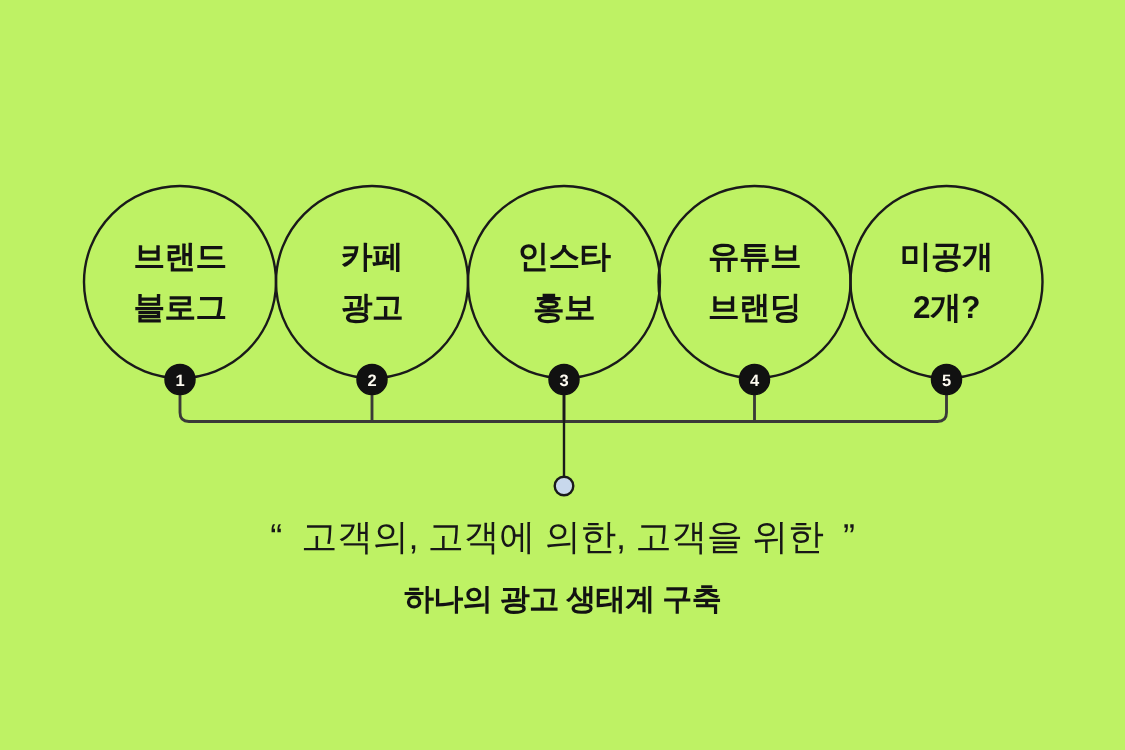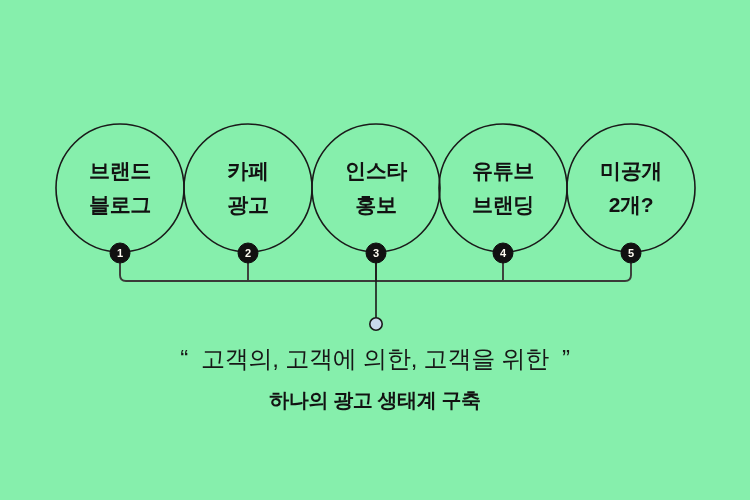--- a/index.html
+++ b/index.html
@@ -11,21 +11,21 @@
     height: 500px;
     background: #fdfaf0;
     font-family: "Liberation Sans", "DejaVu Sans", sans-serif;
     overflow: hidden;
     position: relative;
   }
   #stage {
     position: relative;
     width: 750px;
     height: 500px;
-    background: #86efac;
+    background: #bef264;
   }
   #diagram-svg {
     position: absolute;
     left: 0;
     top: 0;
     width: 750px;
     height: 500px;
     display: block;
   }
   .node-circle {

